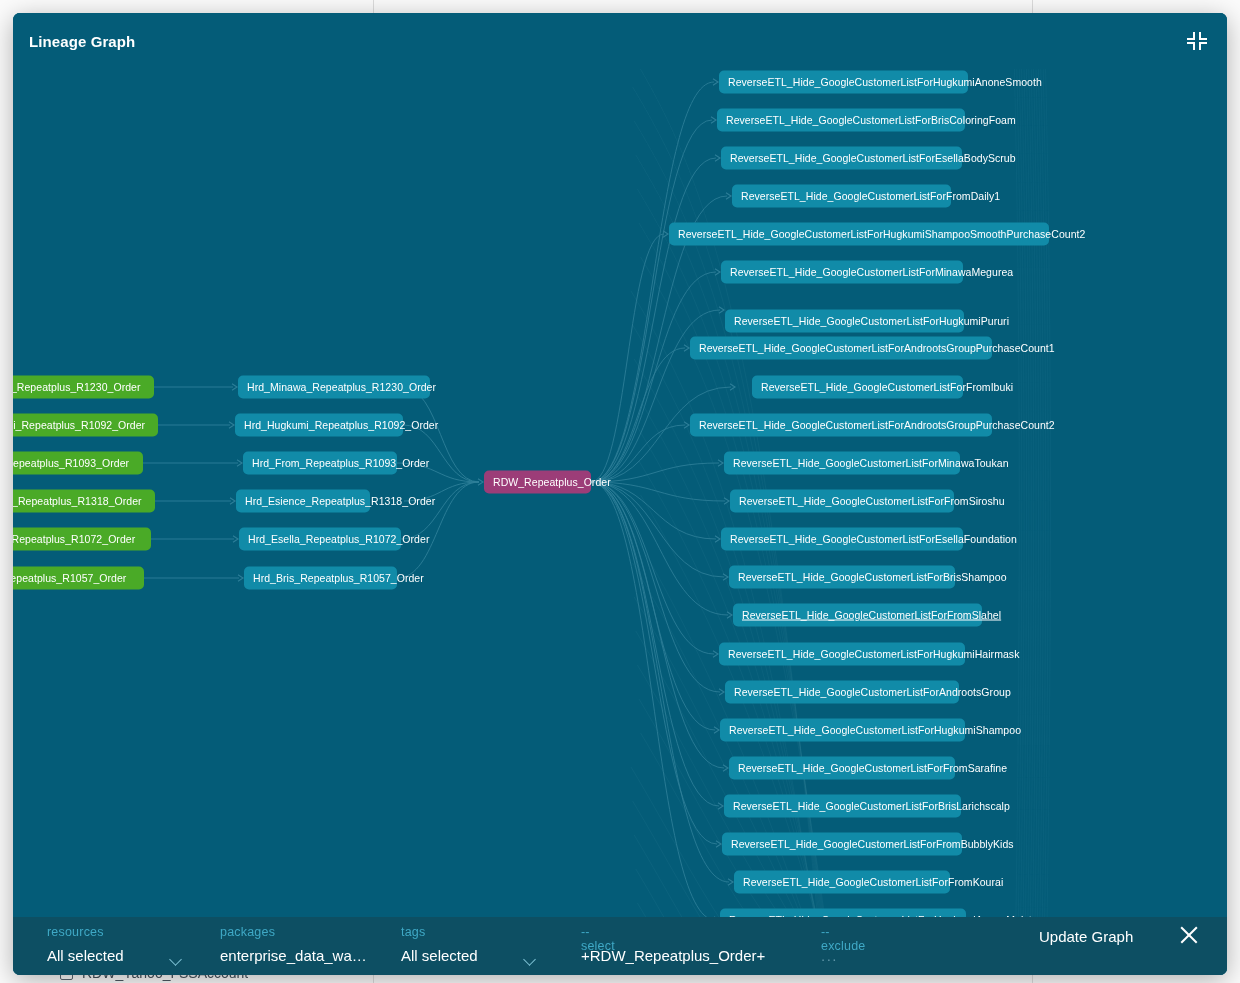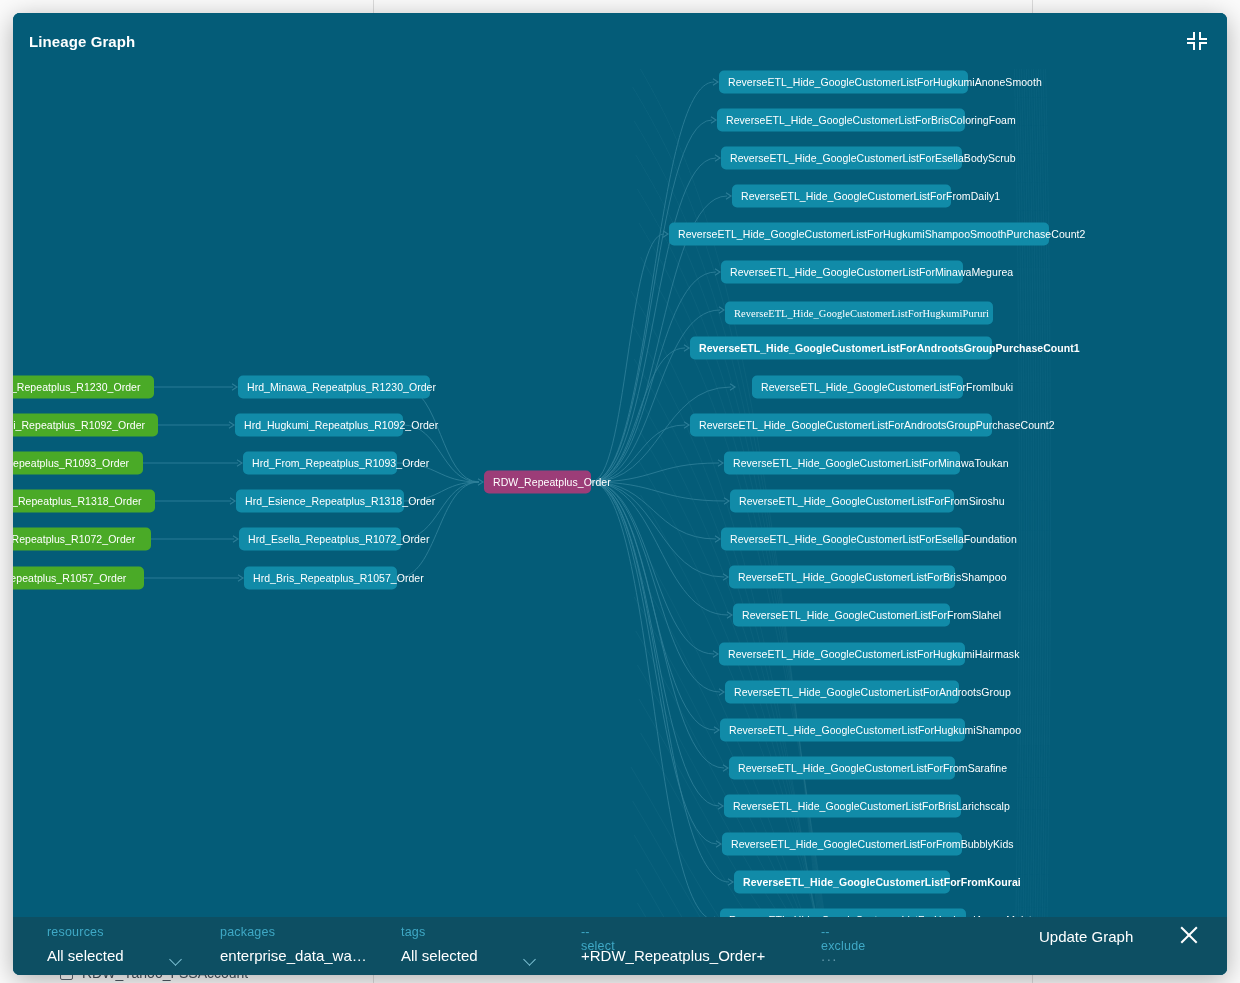--- a/index.html
+++ b/index.html
@@ -263,46 +263,46 @@
     <div id="nodes-layer">
         <div class="node src" style="left: -52px; top: 374px; width: 193px;">Minawa_Repeatplus_R1230_Order</div>
         <div class="node src" style="left: -52px; top: 412px; width: 197px;">Hugkumi_Repeatplus_R1092_Order</div>
         <div class="node src" style="left: -52px; top: 450px; width: 182px;">From_Repeatplus_R1093_Order</div>
         <div class="node src" style="left: -52px; top: 488px; width: 194px;">Esience_Repeatplus_R1318_Order</div>
         <div class="node src" style="left: -52px; top: 526px; width: 190px;">Esella_Repeatplus_R1072_Order</div>
         <div class="node src" style="left: -52px; top: 565px; width: 183px;">Bris_Repeatplus_R1057_Order</div>
         <div class="node mid" style="left: 225px; top: 374px; width: 192px;">Hrd_Minawa_Repeatplus_R1230_Order</div>
         <div class="node mid" style="left: 222px; top: 412px; width: 168px;">Hrd_Hugkumi_Repeatplus_R1092_Order</div>
         <div class="node mid" style="left: 230px; top: 450px; width: 154px;">Hrd_From_Repeatplus_R1093_Order</div>
-        <div class="node mid" style="left: 223px; top: 488px; width: 168px;">Hrd_Esience_Repeatplus_R1318_Order</div>
+        <div class="node mid" style="left: 223px; top: 488px; width: 134px;">Hrd_Esience_Repeatplus_R1318_Order</div>
         <div class="node mid" style="left: 226px; top: 526px; width: 162px; text-align: center;">Hrd_Esella_Repeatplus_R1072_Order</div>
         <div class="node mid" style="left: 231px; top: 565px; width: 153px;">Hrd_Bris_Repeatplus_R1057_Order</div>
         <div class="node focus" style="left: 471px; top: 469px; width: 107px;">RDW_Repeatplus_Order</div>
         <div class="node out" style="left: 706px; top: 69px; width: 249px;">ReverseETL_Hide_GoogleCustomerListForHugkumiAnoneSmooth</div>
         <div class="node out" style="left: 704px; top: 107px; width: 248px;">ReverseETL_Hide_GoogleCustomerListForBrisColoringFoam</div>
         <div class="node out" style="left: 708px; top: 145px; width: 241px;">ReverseETL_Hide_GoogleCustomerListForEsellaBodyScrub</div>
         <div class="node out" style="left: 719px; top: 183px; width: 219px;">ReverseETL_Hide_GoogleCustomerListForFromDaily1</div>
         <div class="node out" style="left: 656px; top: 221px; width: 380px;">ReverseETL_Hide_GoogleCustomerListForHugkumiShampooSmoothPurchaseCount2</div>
         <div class="node out" style="left: 708px; top: 259px; width: 242px;">ReverseETL_Hide_GoogleCustomerListForMinawaMegurea</div>
-        <div class="node out" style="left: 712px; top: 300px; width: 268px; font-family: Liberation Serif, serif;">ReverseETL_Hide_GoogleCustomerListForHugkumiPururi</div>
-        <div class="node out" style="left: 677px; top: 335px; width: 302px; font-weight: bold;">ReverseETL_Hide_GoogleCustomerListForAndrootsGroupPurchaseCount1</div>
+        <div class="node out" style="left: 712px; top: 308px; width: 239px;">ReverseETL_Hide_GoogleCustomerListForHugkumiPururi</div>
+        <div class="node out" style="left: 677px; top: 335px; width: 302px;">ReverseETL_Hide_GoogleCustomerListForAndrootsGroupPurchaseCount1</div>
         <div class="node out" style="left: 723px; top: 374px; width: 211px; margin-left: 16px;">ReverseETL_Hide_GoogleCustomerListForFromIbuki</div>
         <div class="node out" style="left: 677px; top: 412px; width: 302px;">ReverseETL_Hide_GoogleCustomerListForAndrootsGroupPurchaseCount2</div>
         <div class="node out" style="left: 711px; top: 450px; width: 236px;">ReverseETL_Hide_GoogleCustomerListForMinawaToukan</div>
         <div class="node out" style="left: 717px; top: 488px; width: 224px;">ReverseETL_Hide_GoogleCustomerListForFromSiroshu</div>
         <div class="node out" style="left: 708px; top: 526px; width: 242px;">ReverseETL_Hide_GoogleCustomerListForEsellaFoundation</div>
         <div class="node out" style="left: 716px; top: 564px; width: 226px;">ReverseETL_Hide_GoogleCustomerListForBrisShampoo</div>
-        <div class="node out" style="left: 720px; top: 602px; width: 217px;">ReverseETL_Hide_GoogleCustomerListForFromSlahel</div>
+        <div class="node out" style="left: 720px; top: 602px; width: 249px; text-decoration: underline;">ReverseETL_Hide_GoogleCustomerListForFromSlahel</div>
         <div class="node out" style="left: 706px; top: 641px; width: 246px;">ReverseETL_Hide_GoogleCustomerListForHugkumiHairmask</div>
         <div class="node out" style="left: 712px; top: 679px; width: 234px;">ReverseETL_Hide_GoogleCustomerListForAndrootsGroup</div>
         <div class="node out" style="left: 707px; top: 717px; width: 245px;">ReverseETL_Hide_GoogleCustomerListForHugkumiShampoo</div>
         <div class="node out" style="left: 716px; top: 755px; width: 226px;">ReverseETL_Hide_GoogleCustomerListForFromSarafine</div>
         <div class="node out" style="left: 711px; top: 793px; width: 237px;">ReverseETL_Hide_GoogleCustomerListForBrisLarichscalp</div>
         <div class="node out" style="left: 709px; top: 831px; width: 240px;">ReverseETL_Hide_GoogleCustomerListForFromBubblyKids</div>
-        <div class="node out" style="left: 721px; top: 869px; width: 216px; font-weight: bold;">ReverseETL_Hide_GoogleCustomerListForFromKourai</div>
+        <div class="node out" style="left: 721px; top: 869px; width: 216px;">ReverseETL_Hide_GoogleCustomerListForFromKourai</div>
         <div class="node out" style="left: 707px; top: 907px; width: 246px;">ReverseETL_Hide_GoogleCustomerListForHugkumiAnoneMoist</div>
       </div>
   </div>
 
   <div id="panel-header">
     <div id="panel-title">Lineage Graph</div>
     <div id="collapse-btn">
       <i class="tl"></i>
         <i class="tr"></i>
         <i class="bl"></i>

